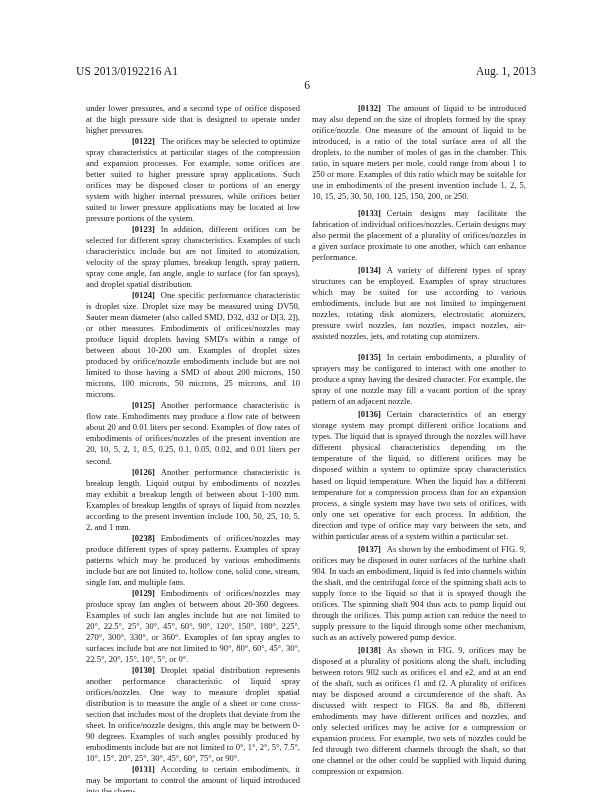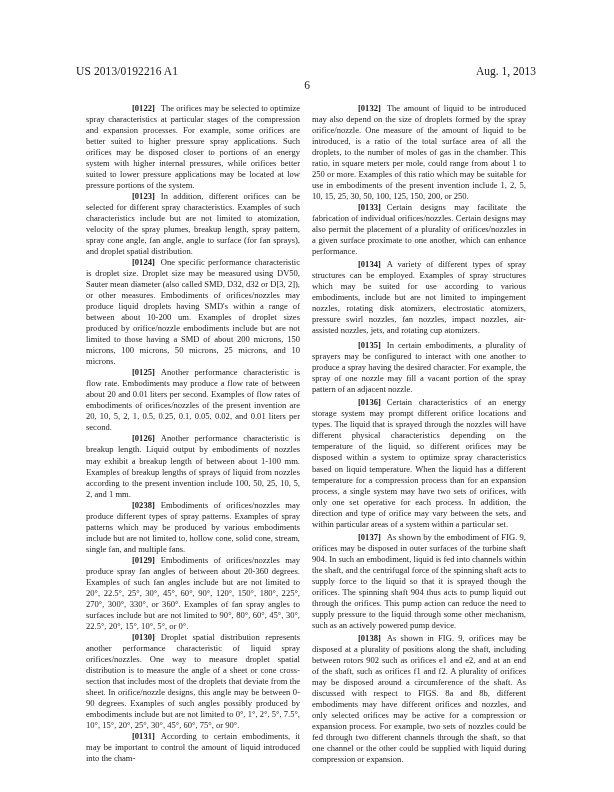--- a/index.html
+++ b/index.html
@@ -16,32 +16,33 @@
   .pn { font-weight: bold; margin-right: 6px; padding-left: 46px; }
 </style>
 </head>
 <body>
 
 <div class="hdr-left">US 2013/0192216 A1</div>
 <div class="hdr-right">Aug. 1, 2013</div>
 <div class="pagenum">6</div>
 
 <div class="col left">
+  <p><span>under lower pressures, and a second type of orifice disposed at the high pressure side that is designed to operate under higher pressures.</span></p>
   <p><span class="pn">[0122]</span><span>The orifices may be selected to optimize spray characteristics at particular stages of the compression and expansion processes. For example, some orifices are better suited to higher pressure spray applications. Such orifices may be disposed closer to portions of an energy system with higher internal pressures, while orifices better suited to lower pressure applications may be located at low pressure portions of the system.</span></p>
   <p><span class="pn">[0123]</span><span>In addition, different orifices can be selected for different spray characteristics. Examples of such characteristics include but are not limited to atomization, velocity of the spray plumes, breakup length, spray pattern, spray cone angle, fan angle, angle to surface (for fan sprays), and droplet spatial distribution.</span></p>
   <p><span class="pn">[0124]</span><span>One specific performance characteristic is droplet size. Droplet size may be measured using DV50, Sauter mean diameter (also called SMD, D32, d32 or D[3, 2]), or other measures. Embodiments of orifices/nozzles may produce liquid droplets having SMD's within a range of between about 10-200 um. Examples of droplet sizes produced by orifice/nozzle embodiments include but are not limited to those having a SMD of about 200 microns, 150 microns, 100 microns, 50 microns, 25 microns, and 10 microns.</span></p>
   <p><span class="pn">[0125]</span><span>Another performance characteristic is flow rate. Embodiments may produce a flow rate of between about 20 and 0.01 liters per second. Examples of flow rates of embodiments of orifices/nozzles of the present invention are 20, 10, 5, 2, 1, 0.5, 0.25, 0.1, 0.05, 0.02, and 0.01 liters per second.</span></p>
   <p><span class="pn">[0126]</span><span>Another performance characteristic is breakup length. Liquid output by embodiments of nozzles may exhibit a breakup length of between about 1-100 mm. Examples of breakup lengths of sprays of liquid from nozzles according to the present invention include 100, 50, 25, 10, 5, 2, and 1 mm.</span></p>
   <p><span class="pn">[0238]</span><span>Embodiments of orifices/nozzles may produce different types of spray patterns. Examples of spray patterns which may be produced by various embodiments include but are not limited to, hollow cone, solid cone, stream, single fan, and multiple fans.</span></p>
   <p><span class="pn">[0129]</span><span>Embodiments of orifices/nozzles may produce spray fan angles of between about 20-360 degrees. Examples of such fan angles include but are not limited to 20°, 22.5°, 25°, 30°, 45°, 60°, 90°, 120°, 150°, 180°, 225°, 270°, 300°, 330°, or 360°. Examples of fan spray angles to surfaces include but are not limited to 90°, 80°, 60°, 45°, 30°, 22.5°, 20°, 15°, 10°, 5°, or 0°.</span></p>
   <p><span class="pn">[0130]</span><span>Droplet spatial distribution represents another performance characteristic of liquid spray orifices/nozzles. One way to measure droplet spatial distribution is to measure the angle of a sheet or cone cross-section that includes most of the droplets that deviate from the sheet. In orifice/nozzle designs, this angle may be between 0-90 degrees. Examples of such angles possibly produced by embodiments include but are not limited to 0°, 1°, 2°, 5°, 7.5°, 10°, 15°, 20°, 25°, 30°, 45°, 60°, 75°, or 90°.</span></p>
   <p><span class="pn">[0131]</span><span>According to certain embodiments, it may be important to control the amount of liquid introduced into the cham-</span></p>
 </div>
 
 <div class="col right">
   <p><span class="pn">[0132]</span><span>The amount of liquid to be introduced may also depend on the size of droplets formed by the spray orifice/nozzle. One measure of the amount of liquid to be introduced, is a ratio of the total surface area of all the droplets, to the number of moles of gas in the chamber. This ratio, in square meters per mole, could range from about 1 to 250 or more. Examples of this ratio which may be suitable for use in embodiments of the present invention include 1, 2, 5, 10, 15, 25, 30, 50, 100, 125, 150, 200, or 250.</span></p>
-  <p style="margin-top:0"><span class="pn">[0133]</span><span>Certain designs may facilitate the fabrication of individual orifices/nozzles. Certain designs may also permit the placement of a plurality of orifices/nozzles in a given surface proximate to one another, which can enhance performance.</span></p>
+  <p style="margin-top:6px"><span class="pn">[0133]</span><span>Certain designs may facilitate the fabrication of individual orifices/nozzles. Certain designs may also permit the placement of a plurality of orifices/nozzles in a given surface proximate to one another, which can enhance performance.</span></p>
   <p style="margin-top:2px"><span class="pn">[0134]</span><span>A variety of different types of spray structures can be employed. Examples of spray structures which may be suited for use according to various embodiments, include but are not limited to impingement nozzles, rotating disk atomizers, electrostatic atomizers, pressure swirl nozzles, fan nozzles, impact nozzles, air-assisted nozzles, jets, and rotating cup atomizers.</span></p>
-  <p style="margin-top:4px"><span class="pn">[0135]</span><span>In certain embodiments, a plurality of sprayers may be configured to interact with one another to produce a spray having the desired character. For example, the spray of one nozzle may fill a vacant portion of the spray pattern of an adjacent nozzle.</span></p>
+  <p style="margin-top:10px"><span class="pn">[0135]</span><span>In certain embodiments, a plurality of sprayers may be configured to interact with one another to produce a spray having the desired character. For example, the spray of one nozzle may fill a vacant portion of the spray pattern of an adjacent nozzle.</span></p>
   <p style="margin-top:2px"><span class="pn">[0136]</span><span>Certain characteristics of an energy storage system may prompt different orifice locations and types. The liquid that is sprayed through the nozzles will have different physical characteristics depending on the temperature of the liquid, so different orifices may be disposed within a system to optimize spray characteristics based on liquid temperature. When the liquid has a different temperature for a compression process than for an expansion process, a single system may have two sets of orifices, with only one set operative for each process. In addition, the direction and type of orifice may vary between the sets, and within particular areas of a system within a particular set.</span></p>
   <p style="margin-top:2px"><span class="pn">[0137]</span><span>As shown by the embodiment of FIG. 9, orifices may be disposed in outer surfaces of the turbine shaft 904. In such an embodiment, liquid is fed into channels within the shaft, and the centrifugal force of the spinning shaft acts to supply force to the liquid so that it is sprayed though the orifices. The spinning shaft 904 thus acts to pump liquid out through the orifices. This pump action can reduce the need to supply pressure to the liquid through some other mechanism, such as an actively powered pump device.</span></p>
   <p style="margin-top:2px"><span class="pn">[0138]</span><span>As shown in FIG. 9, orifices may be disposed at a plurality of positions along the shaft, including between rotors 902 such as orifices e1 and e2, and at an end of the shaft, such as orifices f1 and f2. A plurality of orifices may be disposed around a circumference of the shaft. As discussed with respect to FIGS. 8a and 8b, different embodiments may have different orifices and nozzles, and only selected orifices may be active for a compression or expansion process. For example, two sets of nozzles could be fed through two different channels through the shaft, so that one channel or the other could be supplied with liquid during compression or expansion.</span></p>
 </div>
 
 </body></html>

